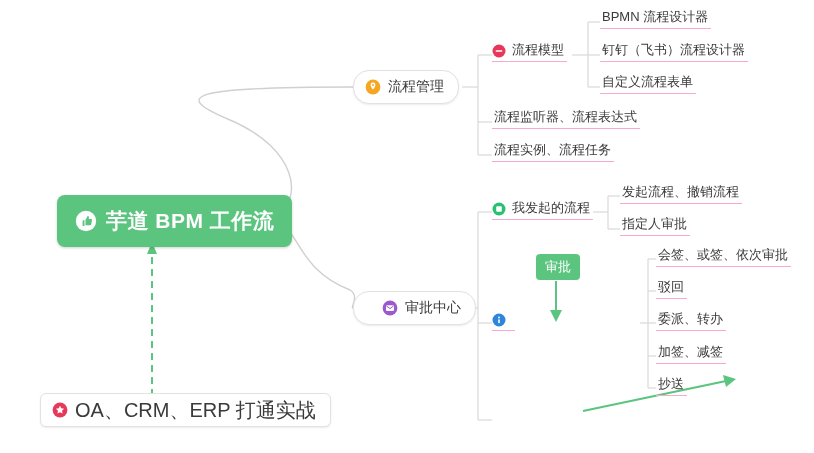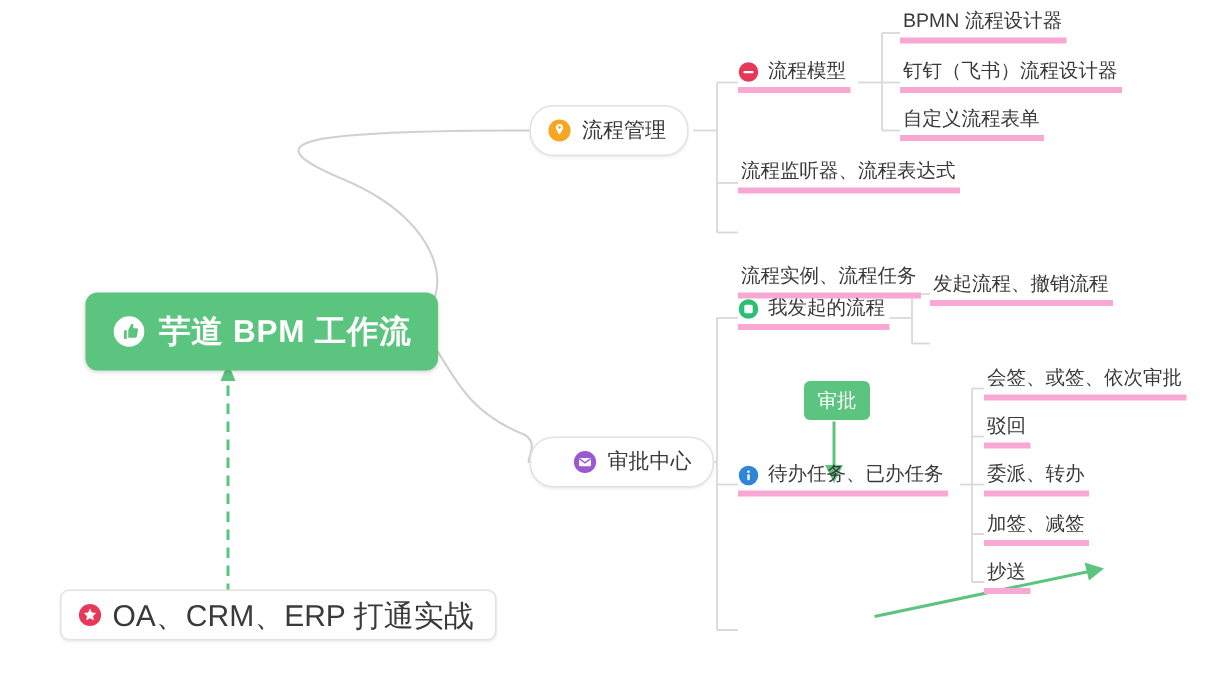--- a/index.html
+++ b/index.html
@@ -64,21 +64,21 @@
     margin-right: 7px;
     display: inline-flex;
     align-items: center;
   }
   
   .plain {
     font-size: 13px;
     color: #3a3a3a;
     height: 24px;
     padding: 0 3px 0 2px;
-    border-bottom: 4px solid #f9a8d4;
+    border-bottom: 1px solid #f9a8d4;
     align-items: flex-end;
     padding-bottom: 2px;
   }
   .plain.withicon {
     padding-left: 0;
   }
   .plain .ic {
     margin-right: 6px;
     display: inline-flex;
     align-items: center;
@@ -199,21 +199,21 @@
   <div class="node plain" style="left:600px; top:38px;justify-content:flex-end;">
     <span>钉钉（飞书）流程设计器</span>
   </div>
   <div class="node plain" style="left:600px; top:70px;">
     <span>自定义流程表单</span>
   </div>
 
   <div class="node plain" style="left:492px; top:105px;">
     <span>流程监听器、流程表达式</span>
   </div>
-  <div class="node plain" style="left:492px; top:138px;margin-top:37px;">
+  <div class="node plain" style="left:492px; top:138px;">
     <span>流程实例、流程任务</span>
   </div>
 
   <div class="node boxed" style="left:353px; top:291px;padding-left:28px;">
     <span class="ic">
       <svg width="16" height="16" viewBox="0 0 16 16">
         <circle cx="8" cy="8" r="7.4" fill="#9b59d0"></circle>
         <rect x="4" y="5.3" width="8" height="5.6" rx="1" fill="#ffffff"></rect>
         <path d="M4.4 5.9 8 8.6l3.6-2.7" stroke="#9b59d0" stroke-width="1" fill="none"></path>
       </svg>
@@ -227,30 +227,32 @@
         <circle cx="7" cy="7" r="6.5" fill="#2bbf72"></circle>
         <rect x="4.2" y="4.2" width="5.6" height="5.6" rx="1" fill="#ffffff"></rect>
       </svg>
     </span>
     <span>我发起的流程</span>
   </div>
 
   <div class="node plain" style="left:620px; top:180px;">
     <span>发起流程、撤销流程</span>
   </div>
+  <div class="node plain" style="left:620px; top:212px;">
+    <span>指定人审批</span>
+  </div>
 
   <div class="node plain withicon" style="left:492px; top:307px;">
     <span class="ic">
       <svg width="14" height="14" viewBox="0 0 14 14">
         <circle cx="7" cy="7" r="6.5" fill="#2f86d8"></circle>
         <circle cx="7" cy="4.5" r="0.9" fill="#ffffff"></circle>
         <rect x="6.2" y="6.2" width="1.6" height="4" rx="0.7" fill="#ffffff"></rect>
       </svg>
     </span>
-    <span>待办任务、已办任务</span>
   </div>
 
   <div class="node plain" style="left:656px; top:243px;">
     <span>会签、或签、依次审批</span>
   </div>
   <div class="node plain" style="left:656px; top:275px;">
     <span>驳回</span>
   </div>
   <div class="node plain" style="left:656px; top:307px;">
     <span>委派、转办</span>

